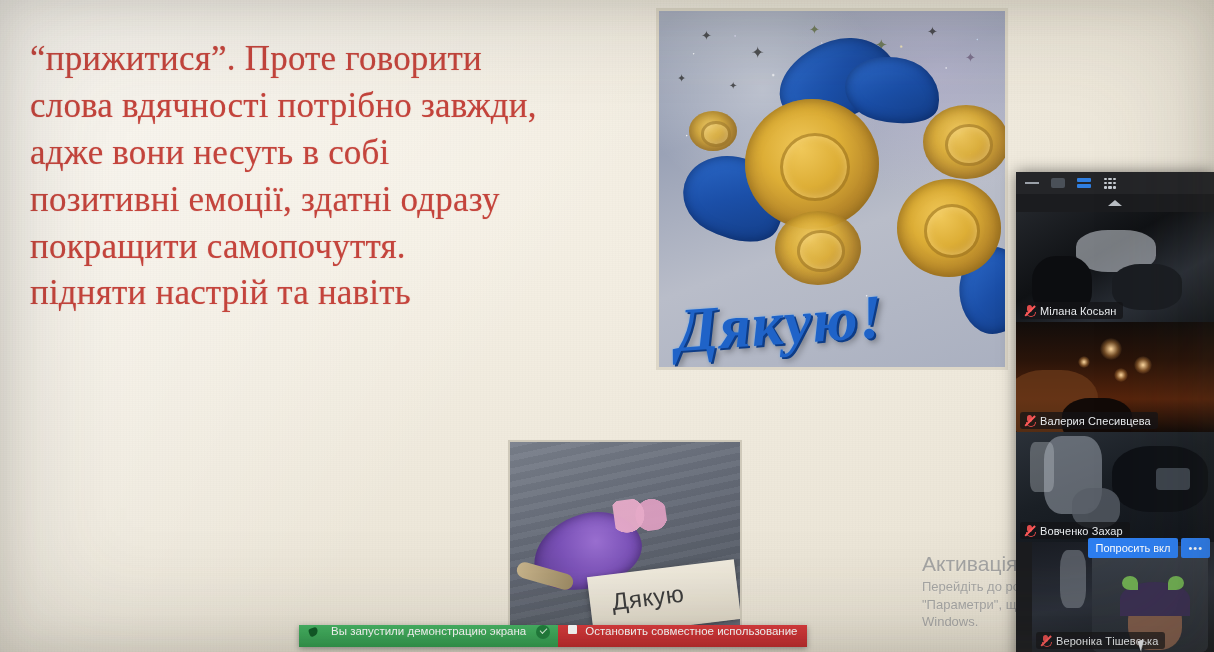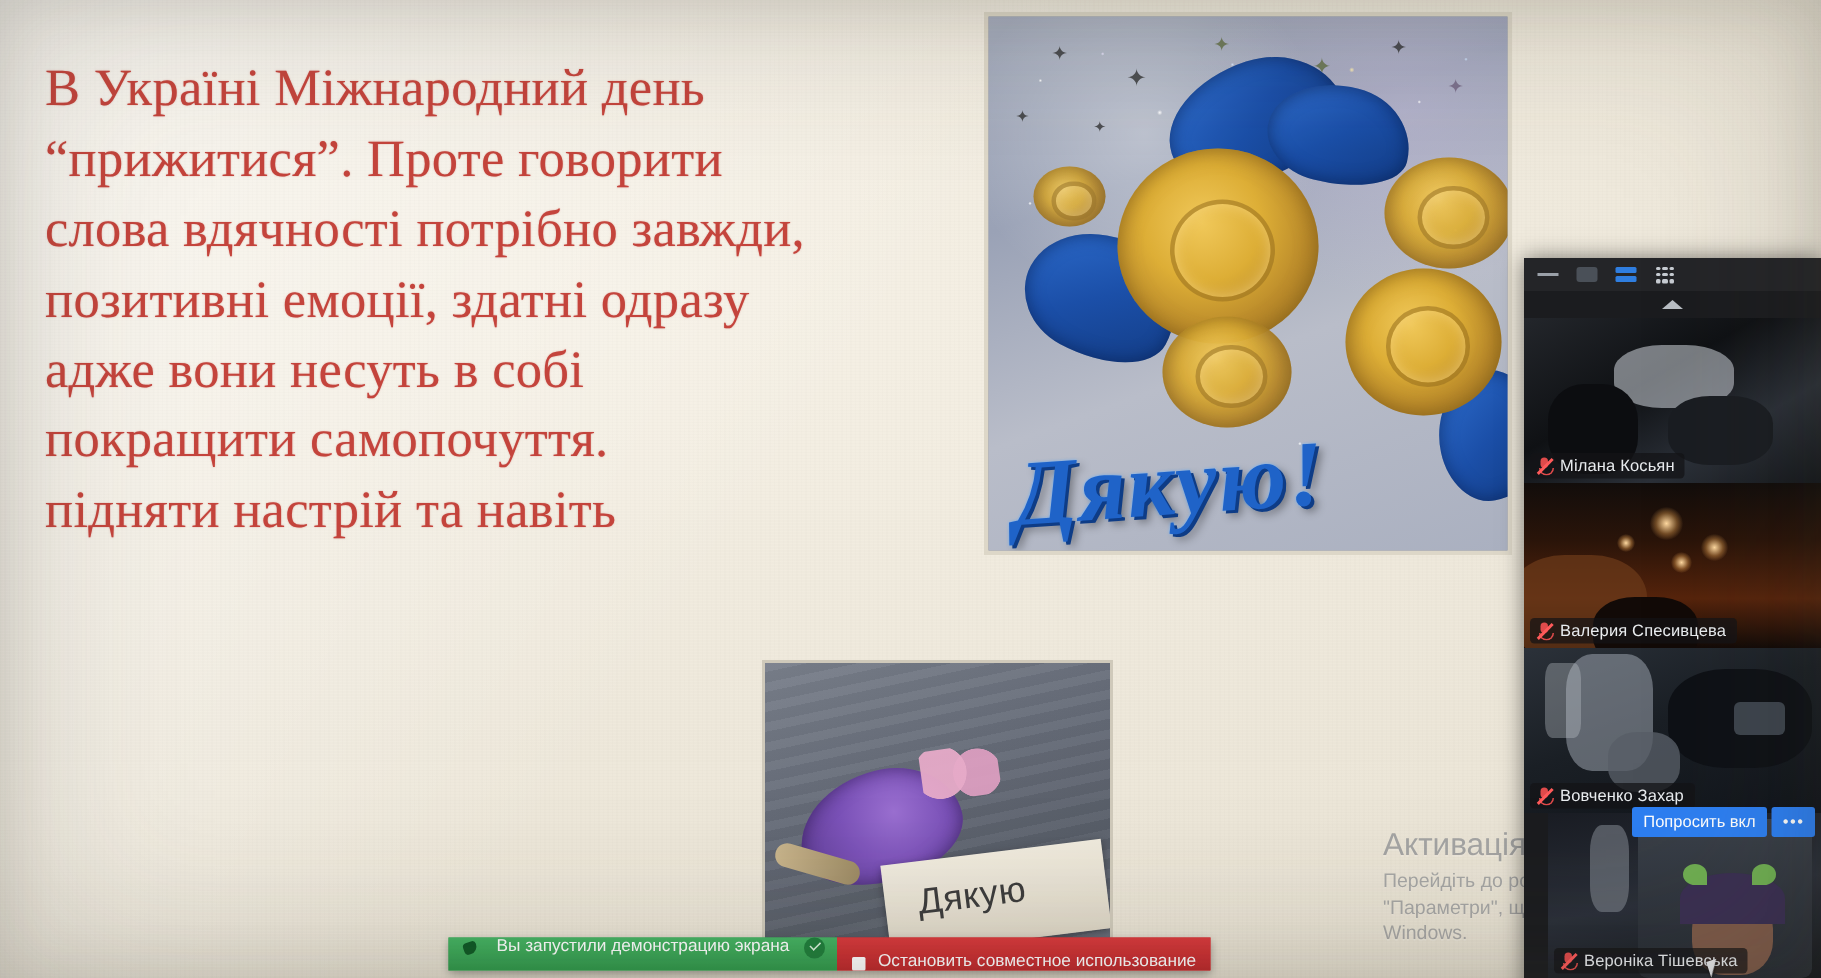--- a/index.html
+++ b/index.html
@@ -147,43 +147,42 @@
     box-shadow:0 2px 6px rgba(0,0,0,.35);}
   .share-green{display:flex;align-items:flex-start;gap:10px;background:#3aa757;
     background-image:linear-gradient(180deg,#45b464,#2f9a4c);padding:0 8px;}
   .phone-ic{width:14px;height:14px;position:relative;}
   .phone-ic:before{content:"";position:absolute;left:2px;top:3px;width:9px;height:8px;
     background:#0f5a26;border-radius:3px 3px 6px 3px;transform:rotate(-20deg);}
   .share-green .label{color:#ffffff;font-size:11.5px;white-space:nowrap;}
   .shield{width:14px;height:14px;border-radius:50%;background:#1f7f3c;position:relative;}
   .shield:after{content:"";position:absolute;left:3.5px;top:3px;width:6px;height:3px;
     border-left:1.6px solid #d9f2dd;border-bottom:1.6px solid #d9f2dd;transform:rotate(-45deg);}
-  .share-red{display:flex;align-items:flex-end;gap:8px;background:#cf2f33;
+  .share-red{display:flex;align-items:flex-start;gap:8px;background:#cf2f33;
     background-image:linear-gradient(180deg,#da3a3d,#bf272b);padding:0 10px;}
   .stop-sq{width:9px;height:9px;background:#fff;border-radius:1px;}
   .share-red .label{color:#ffffff;font-size:11.5px;white-space:nowrap;}
 
   
   .cursor{position:absolute;left:1139px;top:640px;width:0;height:0;
     border-left:7px solid #e8eaee;border-bottom:11px solid transparent;
     transform:rotate(-18deg);filter:drop-shadow(0 1px 1px rgba(0,0,0,.6));}
 </style>
 </head>
 <body>
 
 <div id="screen">
   <div class="paper"></div>
   <div class="grain"></div>
 
   <div class="slide-text">
-    <p>В Україні Міжнародний день</p>
     <p>“прижитися”. Проте говорити</p>
     <p>слова вдячності потрібно завжди,</p>
+    <p>адже вони несуть в собі</p>
     <p>позитивні емоції, здатні одразу</p>
-    <p>адже вони несуть в собі</p>
     <p>покращити самопочуття.</p>
     <p>підняти настрій та навіть</p>
   </div>
 
   <div class="card-img">
     <div class="card-inner"></div>
     <div class="sparkles"></div>
     <div class="star" style="left:42px;top:18px;">✦</div>
     <div class="star" style="left:92px;top:34px;font-size:16px;">✦</div>
     <div class="star" style="left:150px;top:12px;color:#5c6a3a;">✦</div>

